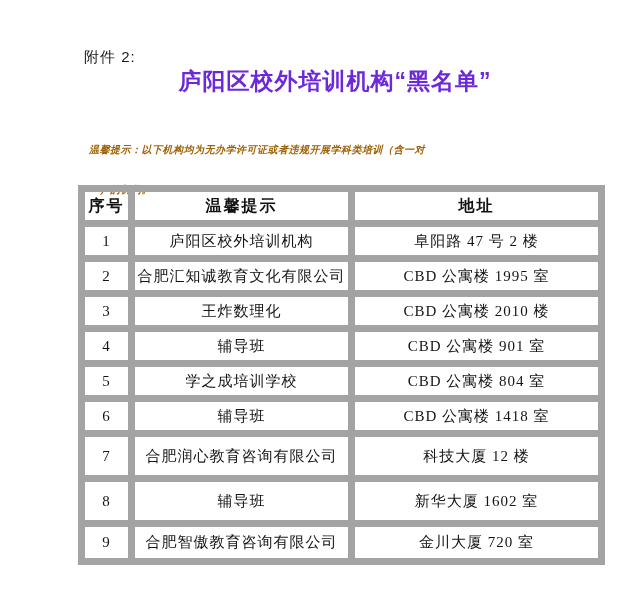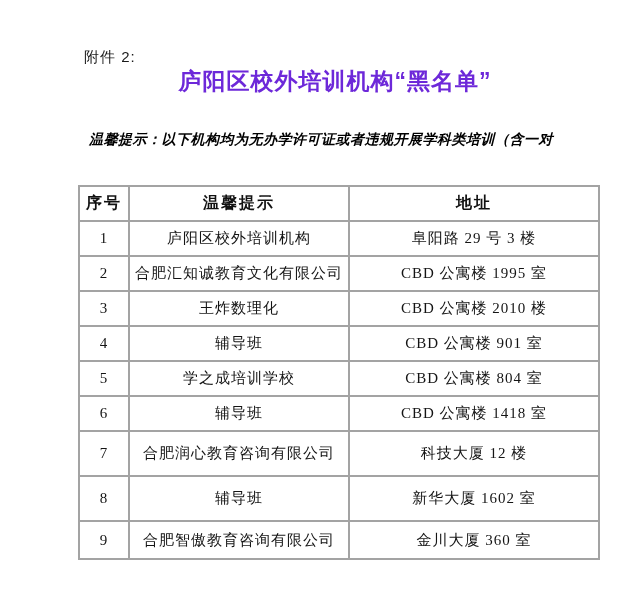--- a/index.html
+++ b/index.html
@@ -29,42 +29,42 @@
     text-align: center;
     font-family: "Liberation Sans", sans-serif;
     font-size: 23px;
     font-weight: bold;
     color: #6d28d9;
     letter-spacing: 1px;
   }
   .hint {
     position: absolute;
     left: 64px;
-    top: 97px;
+    top: 107px;
     width: 520px;
     font-family: "Liberation Serif", serif;
-    font-size: 14px;
+    font-size: 10px;
     font-weight: bold;
     font-style: italic;
-    color: #000000;
+    color: #a16207;
     line-height: 35px;
     letter-spacing: 0.5px;
   }
   table.blacklist {
     position: absolute;
     left: 58px;
     top: 165px;
     width: 520px;
     border-collapse: collapse;
     table-layout: fixed;
     border: 2px solid #222222;
   }
   table.blacklist th,
   table.blacklist td {
-    border: 2px solid #a3a3a3;
+    border: 7px solid #a3a3a3;
     text-align: center;
     vertical-align: middle;
     overflow: hidden;
     white-space: nowrap;
   }
   table.blacklist th {
     font-family: "Liberation Sans", sans-serif;
     font-size: 16px;
     font-weight: bold;
     color: #111111;
@@ -89,40 +89,41 @@
 <body>
 
 <div class="page">
 
   <div class="attachment">附件 2:</div>
 
   <h1 class="title">庐阳区校外培训机构“黑名单”</h1>
 
   <div class="hint">
     <div>温馨提示：以下机构均为无办学许可证或者违规开展学科类培训（含一对</div>
+    <div>一）的机构。</div>
   </div>
 
   <table class="blacklist">
     <colgroup>
       <col class="col-seq">
       <col class="col-name">
       <col class="col-addr">
     </colgroup>
     <thead>
       <tr>
           <th>序号</th>
           <th>温馨提示</th>
           <th>地址</th>
         </tr>
     </thead>
     <tbody>
         <tr>
           <td>1</td>
           <td>庐阳区校外培训机构</td>
-          <td>阜阳路 29 号 3 楼</td>
+          <td>阜阳路 47 号 2 楼</td>
         </tr>
         <tr>
           <td>2</td>
           <td>合肥汇知诚教育文化有限公司</td>
           <td>CBD 公寓楼 1995 室</td>
         </tr>
         <tr>
           <td>3</td>
           <td>王炸数理化</td>
           <td>CBD 公寓楼 2010 楼</td>
@@ -148,18 +149,18 @@
           <td>科技大厦 12 楼</td>
         </tr>
         <tr>
           <td>8</td>
           <td>辅导班</td>
           <td>新华大厦 1602 室</td>
         </tr>
         <tr>
           <td>9</td>
           <td>合肥智傲教育咨询有限公司</td>
-          <td>金川大厦 360 室</td>
+          <td>金川大厦 720 室</td>
         </tr>
       </tbody>
   </table>
 
 </div>
 
 </body></html>

